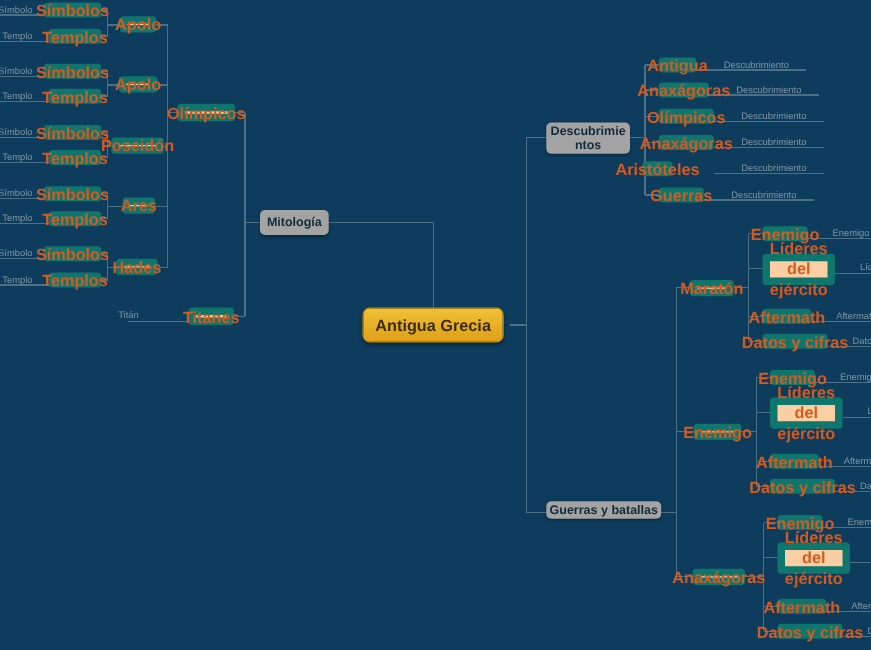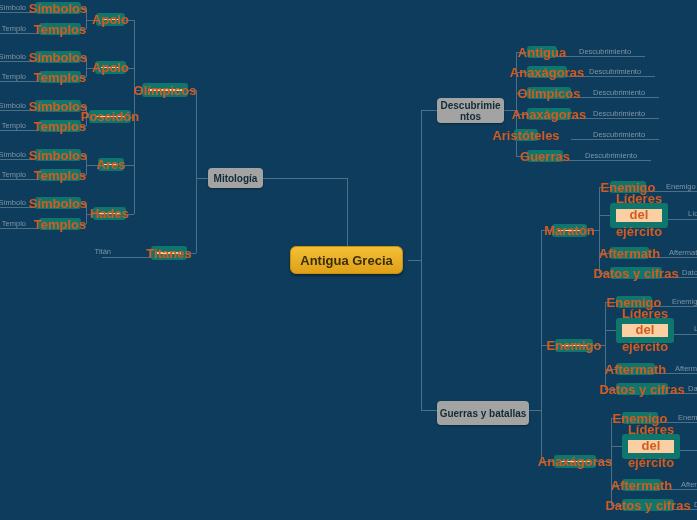--- a/index.html
+++ b/index.html
@@ -67,21 +67,21 @@
              M658,422 L700,422 M680,450 L700,450 M661,489 L700,489 M674,509 L700,509"></path>
   </g>
 </svg>
 
 <div class="node root-node" style="left:290px;top:246px;width:113px;height:28px">Antigua Grecia</div>
 <div class="node blue" style="left:208px;top:168px;width:55px;height:20px">Mitología</div>
 <div class="node blue" style="left:437px;top:98px;width:67px;height:25px">
   <span>Descubrimie</span>
   <span>ntos</span>
 </div>
-<div class="node blue" style="left:437px;top:401px;width:92px;height:24px">Guerras y batallas</div>
+<div class="node blue" style="left:437px;top:401px;width:92px;height:14px">Guerras y batallas</div>
 
 <div class="node orange" style="left:142px;top:83px;width:46px;height:14px">Olímpicos</div>
 <div class="node orange" style="left:151px;top:246px;width:36px;height:14px">Titanes</div>
 <div class="ghost r" style="left:61px;top:247px;width:50px">Titán</div>
 
 <div class="node orange" style="left:96px;top:13px;width:29px;height:13px">Apolo</div>
 <div class="node orange" style="left:95px;top:61px;width:31px;height:13px">Apolo</div>
 <div class="node orange" style="left:89px;top:110px;width:42px;height:13px">Poseidón</div>
 <div class="node orange" style="left:98px;top:158px;width:26px;height:13px">Ares</div>
 <div class="node orange" style="left:93px;top:207px;width:33px;height:13px">Hades</div>

